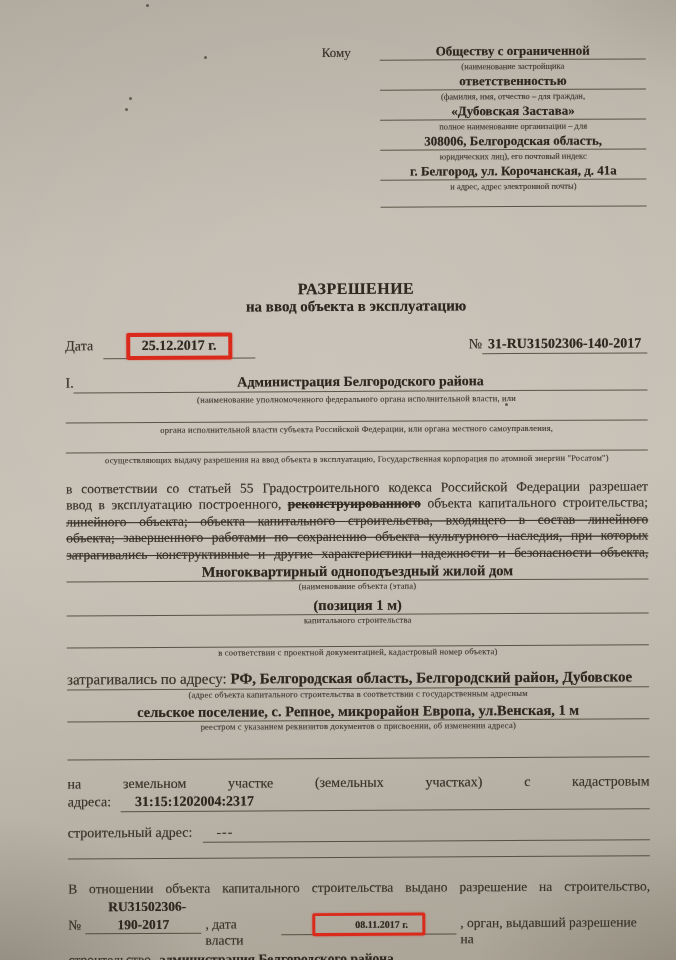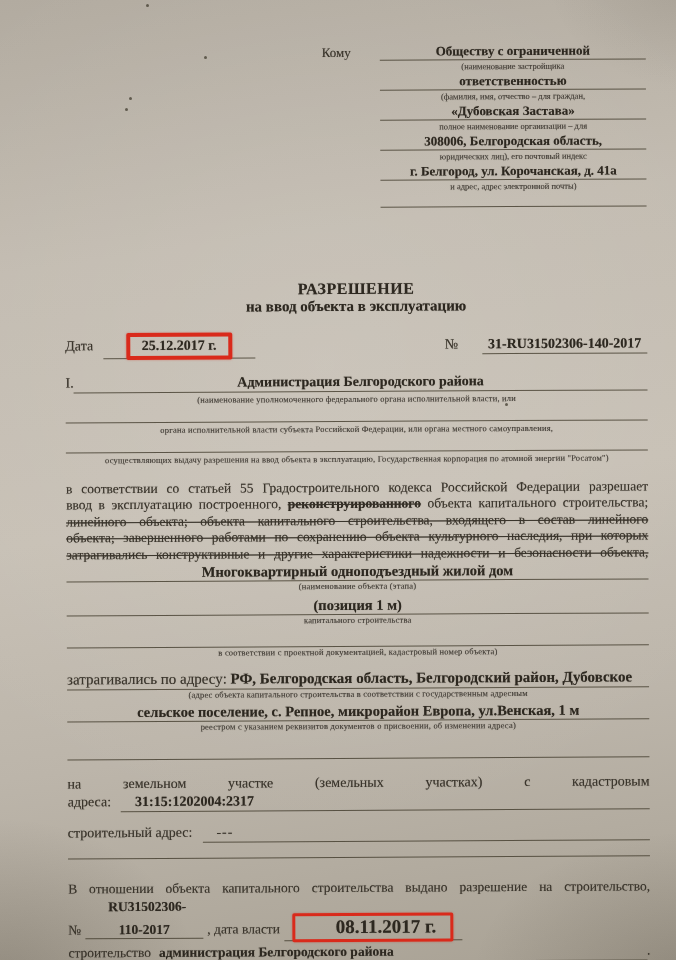--- a/index.html
+++ b/index.html
@@ -16,21 +16,21 @@
   }
   .content{
     position:absolute;left:0;top:0;width:676px;box-sizing:border-box;
     padding:44px 28px 0 66px;
     transform:rotate(-0.3deg);
     text-shadow:0 0 .7px rgba(56,50,40,.55);
   }
   .b{font-weight:bold;color:#2d2820;}
   .caption{font-size:8.5px;line-height:11px;text-align:center;color:#45403a;letter-spacing:.2px;}
   .rule{border-bottom:1.4px solid rgba(64,57,43,.8);height:0;}
-  .u{border-bottom:1.4px solid rgba(64,57,43,.8);margin-left:24px;}
+  .u{border-bottom:1.4px solid rgba(64,57,43,.8);}
   .strike{text-decoration:line-through;text-decoration-thickness:1.4px;text-decoration-color:#3a352c;}
   .just{text-align:justify;text-align-last:justify;}
   
   .recipient{display:flex;margin-left:258px;margin-bottom:0;}
   .to-label{width:58px;font-size:13px;padding-top:1px;flex:none;}
   .rrows{flex:1;}
   .rvalue{font-size:13px;line-height:16px;text-align:center;border-bottom:1.4px solid rgba(64,57,43,.8);}
   .rcaption{font-size:8.5px;line-height:12px;text-align:center;color:#45403a;margin-bottom:1px;}
   .rblank{height:13px;border-bottom:1.4px solid rgba(64,57,43,.8);}
   
@@ -60,21 +60,21 @@
   .constr-row{margin-top:13px;}
   .dashes{letter-spacing:1px;}
   
   .permit1{margin-top:21px;font-size:13.5px;line-height:17px;}
   .permit-top{margin-top:2px;margin-left:40px;font-size:13.5px;line-height:15px;}
   .permit-row{display:flex;align-items:baseline;font-size:13.5px;margin-top:0;}
   .pfield{display:inline-flex;justify-content:center;align-items:flex-end;border-bottom:1.4px solid rgba(64,57,43,.8);}
   .pnum{width:118px;margin:0 4px;}
   .pdate{width:178px;margin:0 4px;}
   .redbox.small{border-width:3.5px;padding:0 14px 1px;}
-  .redbox.small .b{font-size:19px;margin-left:26px;}
+  .redbox.small .b{font-size:10px;margin-left:26px;}
   .issuer-row{display:flex;align-items:baseline;font-size:13.5px;margin-top:3px;}
   .ifield{flex:1;margin-left:8px;padding-bottom:1px;}
   .speck{position:absolute;width:3px;height:3px;border-radius:50%;background:#4a4337;opacity:.8;}
 </style>
 </head>
 <body>
 
 <div class="photo">
   <div class="speck" style="left:146px;top:4px"></div>
   <div class="speck" style="left:204px;top:56px"></div>
@@ -155,27 +155,28 @@
     <div class="cad-row constr-row">
       <span>строительный адрес:</span>
       <span class="u cadfield dashes">---</span>
     </div>
     <div class="rule" style="margin-top:15px"></div>
 
     <div class="permit1 just">В отношении объекта капитального строительства выдано разрешение на строительство,</div>
     <div class="permit-top b">RU31502306-</div>
     <div class="permit-row">
       <span>№</span>
-      <span class="pfield pnum b">110-2017</span>
+      <span class="pfield pnum b">190-2017</span>
       <span>, дата власти</span>
       <span class="pfield pdate">
         <span class="redbox small">
           <span class="b">08.11.2017 г.</span>
         </span>
       </span>
+      <span>, орган, выдавший разрешение на</span>
     </div>
     <div class="issuer-row">
       <span>строительство</span>
       <span class="u ifield b">администрация Белгородского района</span>
       <span>.</span>
     </div>
 
   </div>
 </div>
 

